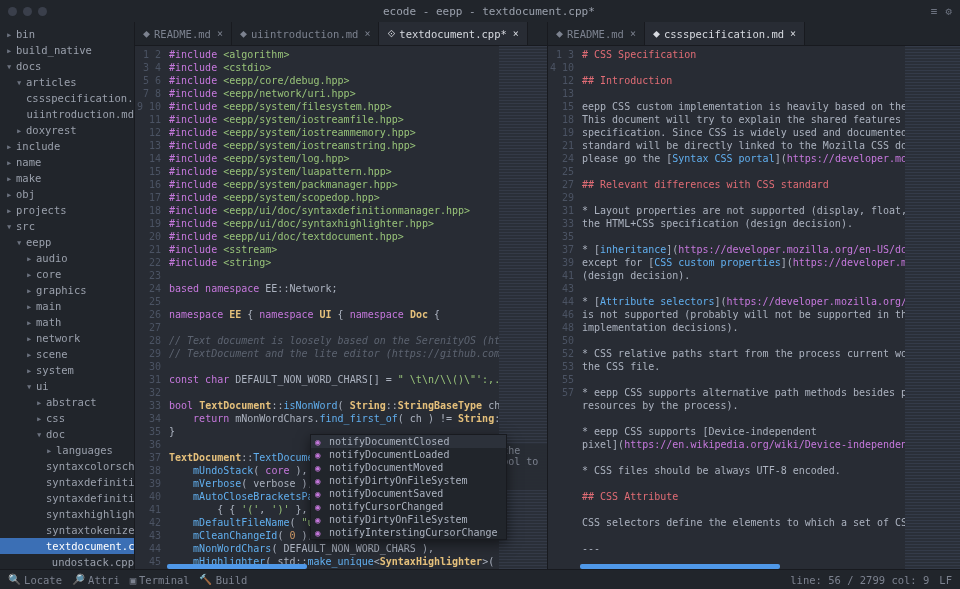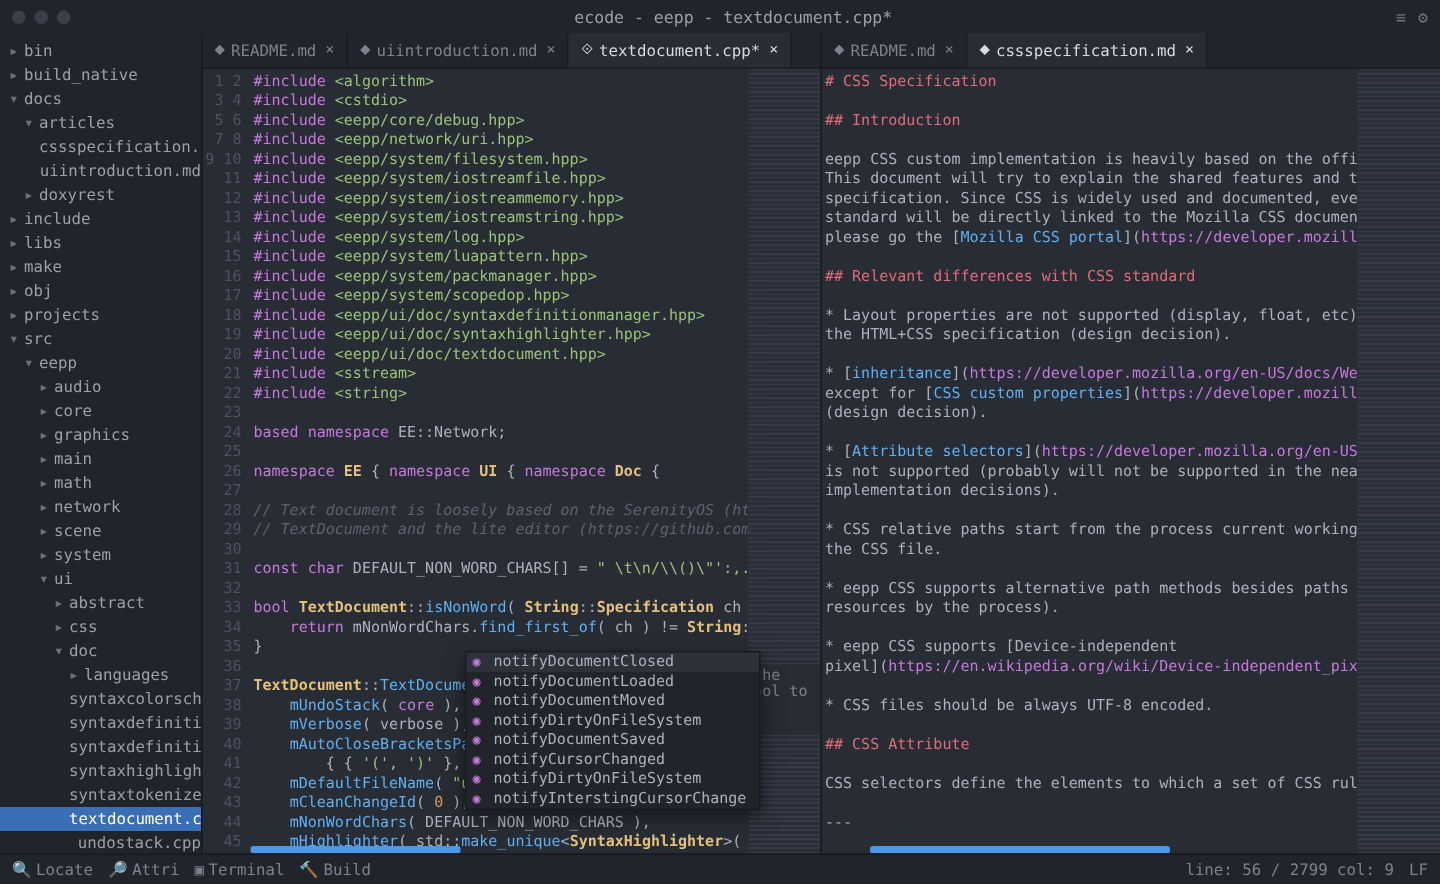--- a/index.html
+++ b/index.html
@@ -227,21 +227,21 @@
       <div class="tree-item d1">
         <span class="chev">▸</span>
         <span>doxyrest</span>
       </div>
       <div class="tree-item d0">
         <span class="chev">▸</span>
         <span>include</span>
       </div>
       <div class="tree-item d0">
         <span class="chev">▸</span>
-        <span>libs</span>
+        <span>name</span>
       </div>
       <div class="tree-item d0">
         <span class="chev">▸</span>
         <span>make</span>
       </div>
       <div class="tree-item d0">
         <span class="chev">▸</span>
         <span>obj</span>
       </div>
       <div class="tree-item d0">
@@ -442,21 +442,21 @@
 
 <span class="kw">based namespace</span> EE::Network;
 
 <span class="kw">namespace</span> <span class="typ">EE</span> { <span class="kw">namespace</span> <span class="typ">UI</span> { <span class="kw">namespace</span> <span class="typ">Doc</span> {
 
 <span class="cmt">// Text document is loosely based on the SerenityOS (https://github.com/Sereni</span>
 <span class="cmt">// TextDocument and the lite editor (https://github.com/rxi/lite) implementati</span>
 
 <span class="kw">const char</span> DEFAULT_NON_WORD_CHARS[] = <span class="str">" \t\n/\\()\"':,.;&lt;&gt;~!@#$%^&amp;*|+=[]{}`?-"</span>
 
-<span class="kw">bool</span> <span class="typ">TextDocument</span>::<span class="fn">isNonWord</span>( <span class="typ">String</span>::<span class="typ">Specification</span> ch )  {
+<span class="kw">bool</span> <span class="typ">TextDocument</span>::<span class="fn">isNonWord</span>( <span class="typ">String</span>::<span class="typ">StringBaseType</span> ch )  {
     <span class="kw">return</span> mNonWordChars.<span class="fn">find_first_of</span>( ch ) != <span class="typ">String</span>::;
 }
 
 <span class="typ">TextDocument</span>::<span class="fn">TextDocument</span>( <span class="kw">bool</span> verbose ) :
     <span class="fn">mUndoStack</span>( <span class="kw">core</span> ),
     <span class="fn">mVerbose</span>( verbose ),
     <span class="fn">mAutoCloseBracketsPairs</span>(
         { { <span class="str">'('</span>, <span class="str">')'</span> }, { <span class="str">'{'</span>, <span class="str">'}'</span> }, { <span class="str">'['</span>, <span class="str">']'</span> }, { <span class="str">'\''</span>,  }, { ,
     <span class="fn">mDefaultFileName</span>( <span class="str">"untitled"</span> ),
     <span class="fn">mCleanChangeId</span>( <span class="num">0</span> ),
@@ -536,29 +536,89 @@
             <span>README.md</span>
             <span class="close">×</span>
           </div>
           <div class="tab active">
             <span class="ico">⬥</span>
             <span>cssspecification.md</span>
             <span class="close">×</span>
           </div>
         </div>
       <div class="code-area">
+        <div class="gutter" id="gutter-right">1
+
+3
+4
+
+
+
+
+
+10
+
+12
+13
+
+15
+
+
+18
+19
+
+21
+
+
+24
+25
+
+27
+
+29
+
+31
+
+33
+
+35
+
+37
+
+39
+
+41
+
+43
+44
+
+46
+
+48
+
+50
+
+52
+53
+
+55
+
+57
+
+
+</div>
         <div class="code" id="code-right"><span class="md-h2"># CSS Specification</span>
 
 <span class="md-h2">## Introduction</span>
 
 eepp CSS custom implementation is heavily based on the official []
 This document will try to explain the shared features and the current differen
 specification. Since CSS is widely used and documented, every feature that it'
 standard will be directly linked to the Mozilla CSS documentation. If you are 
-please go the [<span class="md-link">Mozilla CSS portal</span>](<span class="md-url">https://developer.mozilla.org/en-US/docs/We</span>
+please go the [<span class="md-link">Syntax CSS portal</span>](<span class="md-url">https://developer.mozilla.org/en-US/docs/We</span>
 
 <span class="md-h2">## Relevant differences with CSS standard</span>
 
 * Layout properties are not supported (display, float, etc), since eepp layout
 the HTML+CSS specification (design decision).
 
 * [<span class="md-link">inheritance</span>](<span class="md-url">https://developer.mozilla.org/en-US/docs/Web/CSS/inheritance</span>)
 except for [<span class="md-link">CSS custom properties</span>](<span class="md-url">https://developer.mozilla.org/en-US/docs/We</span>
 (design decision).
 

